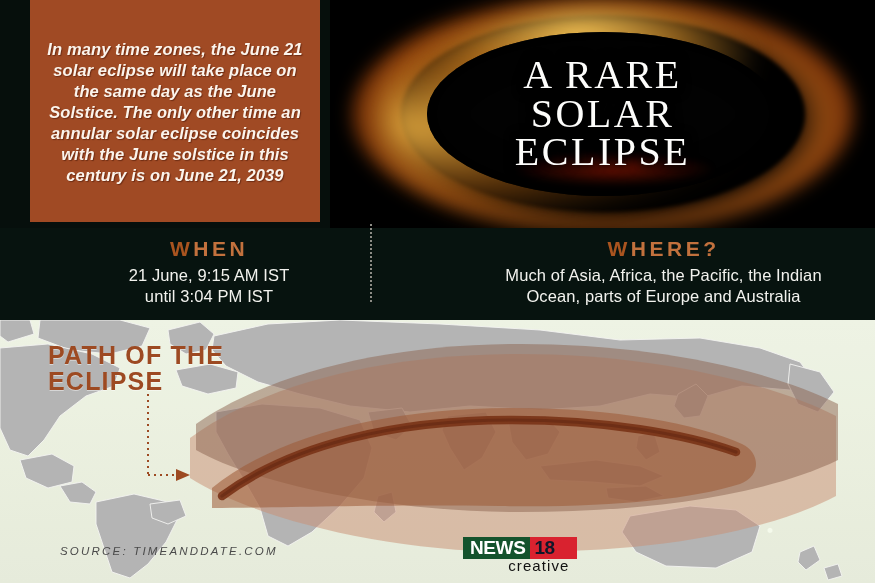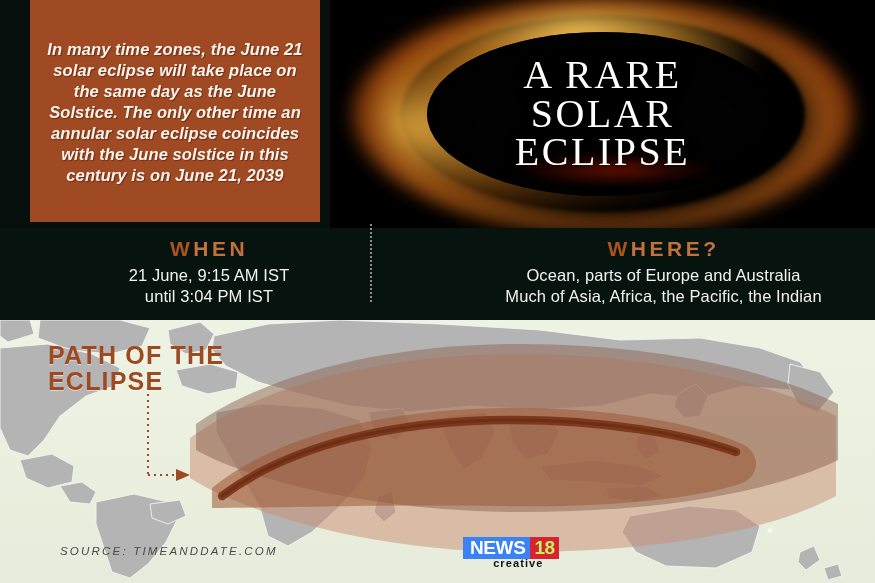--- a/index.html
+++ b/index.html
@@ -161,32 +161,32 @@
     font-size:11.5px; color:#4a4a4a; letter-spacing:2.2px;font-style:italic;
   }
 
   
   .logo {
     position:absolute; left:463px; top:537px; z-index:12;
     display:flex; flex-direction:column; align-items:flex-end;
   }
   .logo-row { display:flex; align-items:stretch; height:22px; }
   .logo-news {
-    background:#3b82f6; color:#fff; font-size:19px; font-weight:bold;
+    background:#14532d; color:#fff; font-size:19px; font-weight:bold;
     letter-spacing:-0.4px; padding:1px 5px 1px 7px; line-height:20px;
     display:flex; align-items:center;
   }
   .logo-18 {
-    background:#d9222f; color:#bef264; font-size:19px; font-weight:bold;
-    padding:1px 4px 1px 4px; line-height:20px;
+    background:#d9222f; color:#0f172a; font-size:19px; font-weight:bold;
+    padding:1px 22px 1px 4px; line-height:20px;
     display:flex; align-items:center; letter-spacing:-0.5px;
   }
   .logo-creative {
-    color:#111; font-size:11px; font-weight:bold; letter-spacing:1.1px;
-    margin-top:-2px; margin-right:15px;
+    color:#111; font-size:15px; font-weight:normal; letter-spacing:1.1px;
+    margin-top:-2px; margin-right:7px;
   }
 </style>
 </head>
 <body>
 
 <div class="infographic">
 
   <div class="header">
     <div class="header-lower-tint"></div>
 
@@ -216,22 +216,22 @@
         <div class="kicker"><span class="w-hi">W</span><span>HEN</span></div>
         <div class="col-body">
           <div>21 June, 9:15 AM IST</div>
           <div>until 3:04 PM IST</div>
         </div>
       </div>
 
       <div class="col-where">
         <div class="kicker"><span class="w-hi">W</span><span>HERE?</span></div>
         <div class="col-body">
+          <div>Much of Asia, Africa, the Pacific, the Indian</div>
           <div>Ocean, parts of Europe and Australia</div>
-          <div>Much of Asia, Africa, the Pacific, the Indian</div>
         </div>
       </div>
     </div>
   </div>
 
   <div class="map">
     <div class="ocean-texture"></div>
 
     <svg width="875" height="263" viewBox="0 0 875 263">
       <defs>

